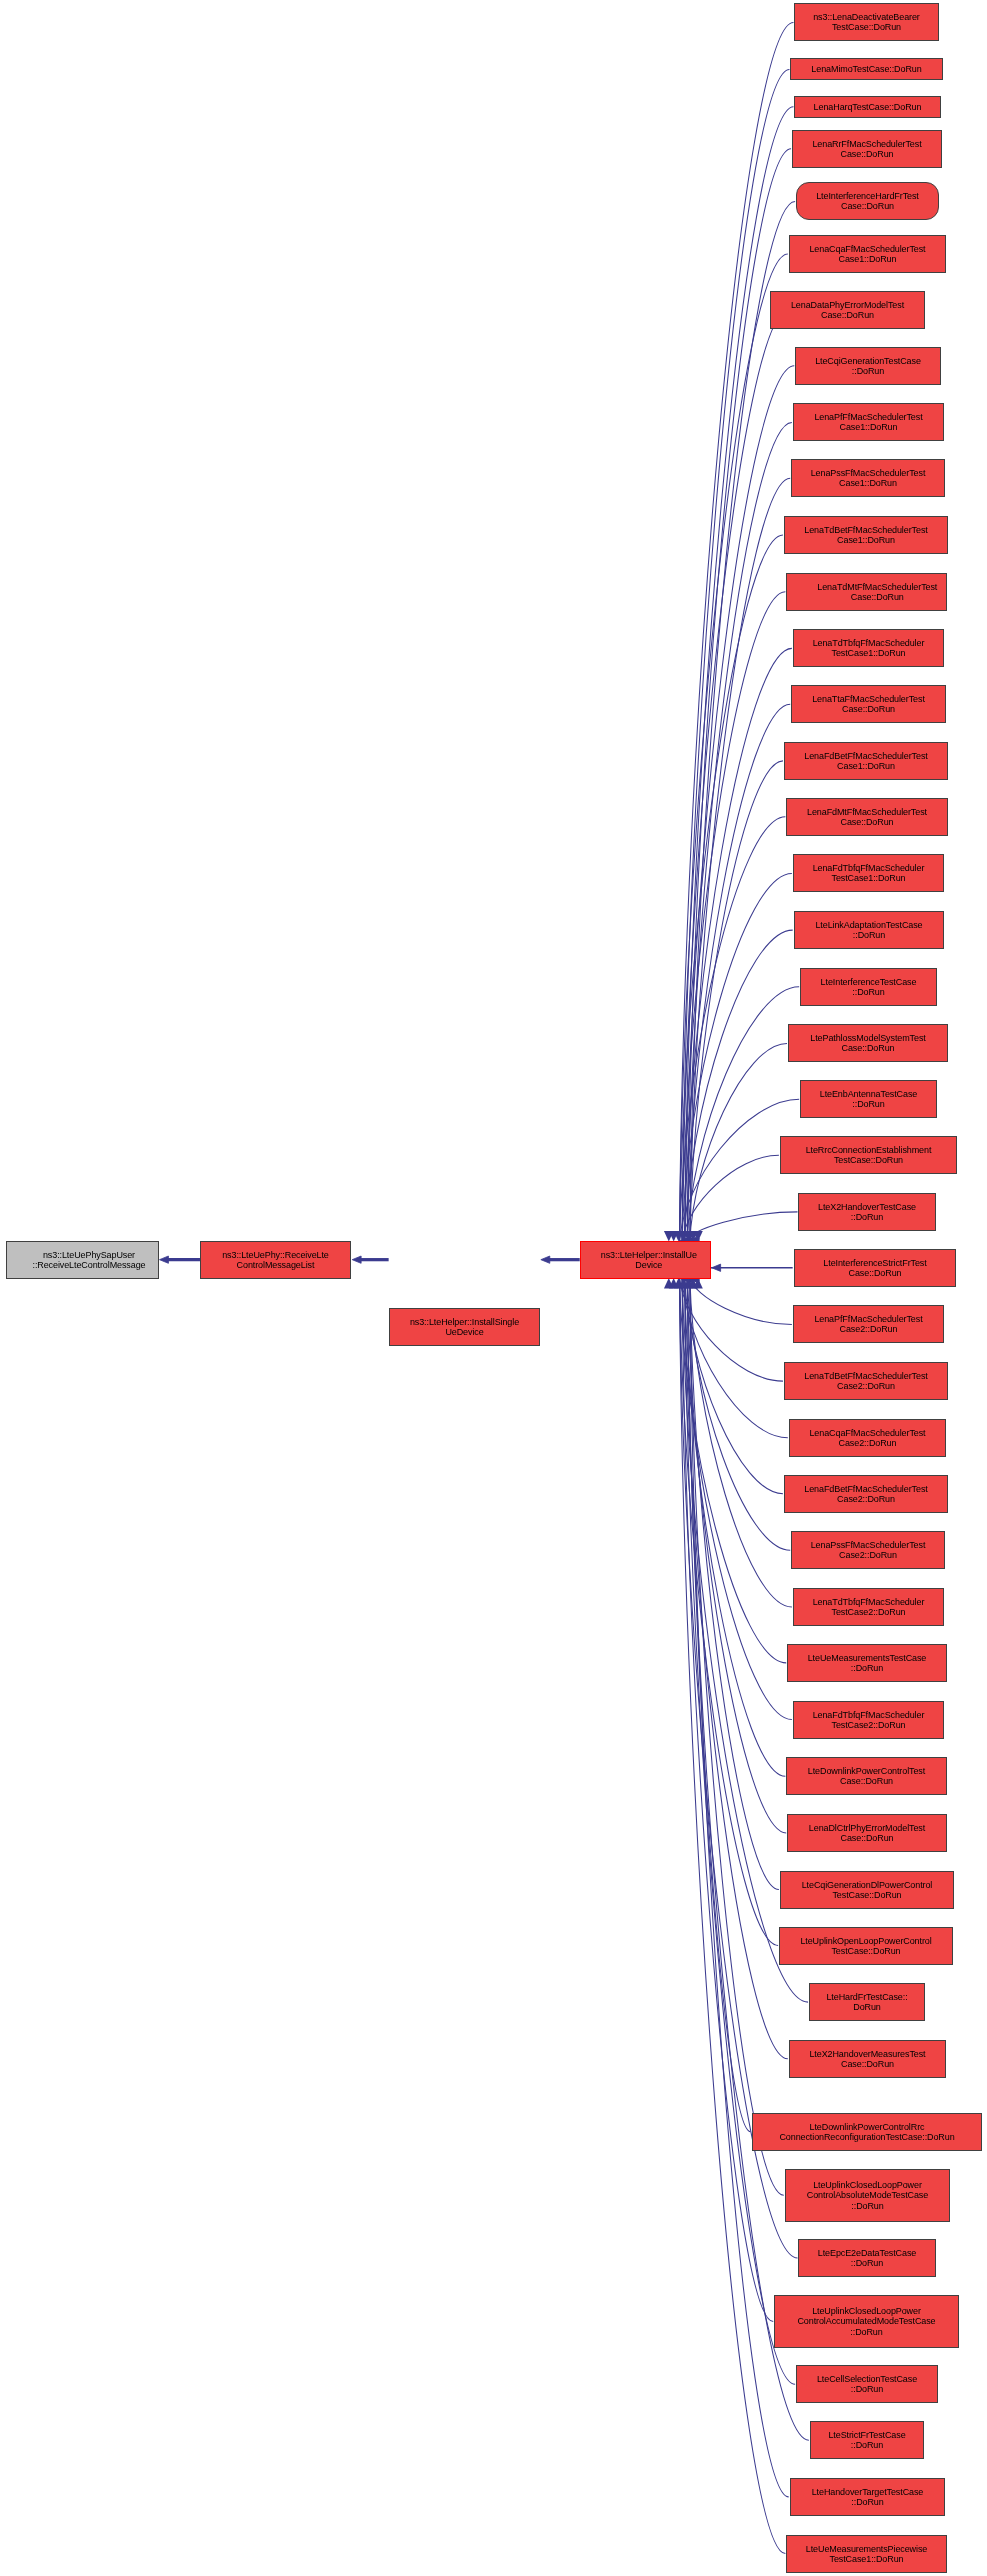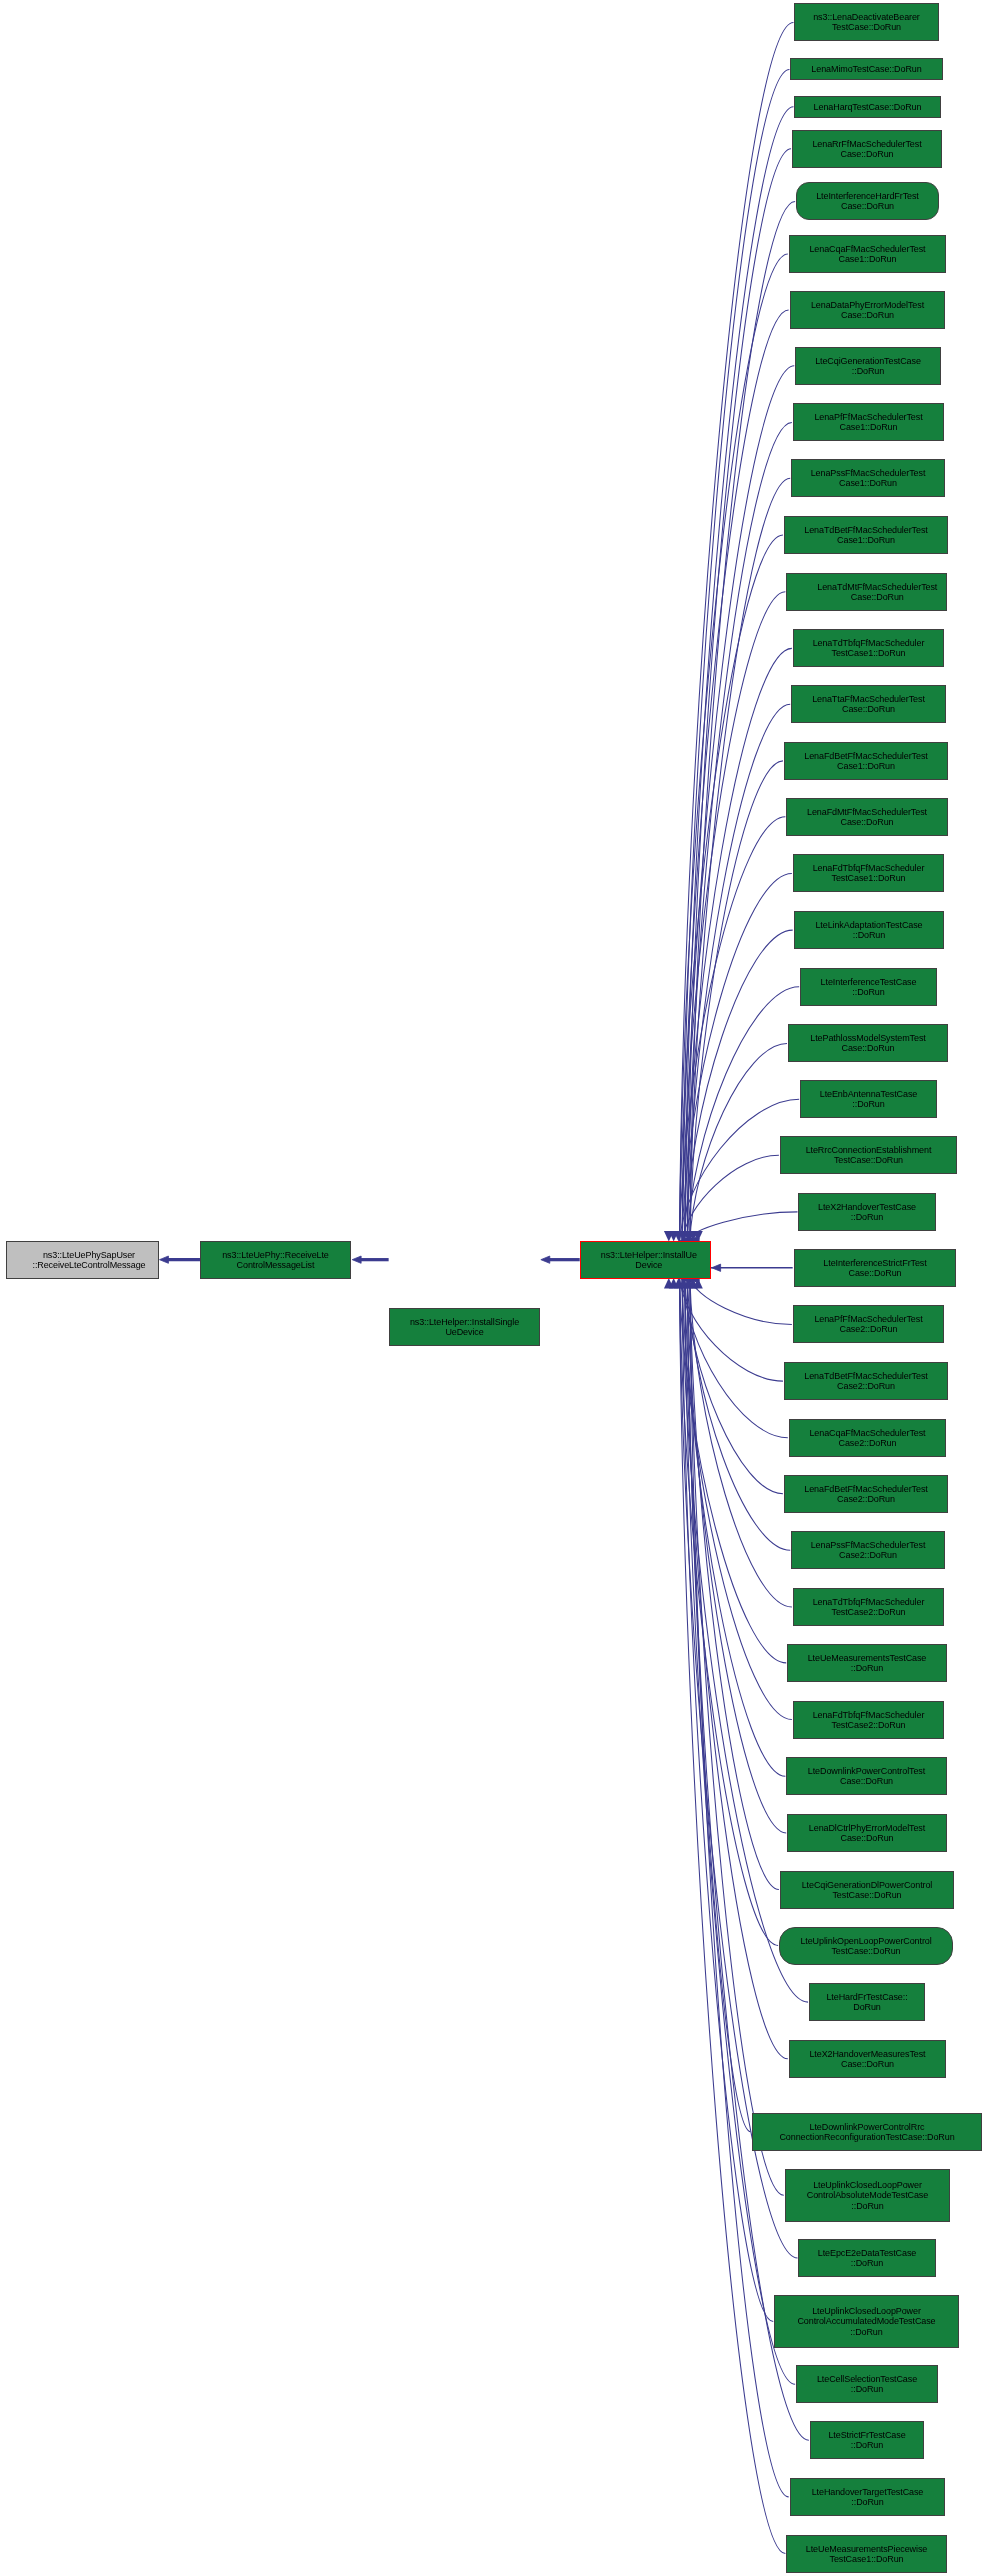--- a/index.html
+++ b/index.html
@@ -21,21 +21,21 @@
     left: 0;
     top: 0;
     width: 987px;
     height: 2576px;
     pointer-events: none;
   }
   .node {
     position: absolute;
     box-sizing: border-box;
     border: 0.8px solid #404040;
-    background: #15803d;
+    background: #ef4444;
     color: #000000;
     font-size: 9px;
     line-height: 10.5px;
     text-align: center;
     display: flex;
     align-items: center;
     justify-content: center;
     padding: 0.8px 2.4px;
     white-space: pre-line;
     letter-spacing: -0.1px;
@@ -179,21 +179,21 @@
     <div class="node" style="left: 794px; top: 3.2px; width: 145px; height: 38px;">ns3::LenaDeactivateBearer
 TestCase::DoRun</div>
     <div class="node" style="left: 790px; top: 58px; width: 153px; height: 22px;">LenaMimoTestCase::DoRun</div>
     <div class="node" style="left: 794px; top: 96px; width: 147px; height: 22px;">LenaHarqTestCase::DoRun</div>
     <div class="node" style="left: 792px; top: 130px; width: 150px; height: 38px;">LenaRrFfMacSchedulerTest
 Case::DoRun</div>
     <div class="node" style="left: 796px; top: 182px; width: 143px; height: 38px; border-radius: 13px;">LteInterferenceHardFrTest
 Case::DoRun</div>
     <div class="node" style="left: 789px; top: 235px; width: 157px; height: 38px;">LenaCqaFfMacSchedulerTest
 Case1::DoRun</div>
-    <div class="node" style="left: 790px; top: 291px; width: 155px; height: 38px;">LenaDataPhyErrorModelTest
+    <div class="node" style="left: 770px; top: 291px; width: 155px; height: 38px;">LenaDataPhyErrorModelTest
 Case::DoRun</div>
     <div class="node" style="left: 795px; top: 347px; width: 146px; height: 38px;">LteCqiGenerationTestCase
 ::DoRun</div>
     <div class="node" style="left: 793px; top: 403px; width: 151px; height: 38px;">LenaPfFfMacSchedulerTest
 Case1::DoRun</div>
     <div class="node" style="left: 791px; top: 459px; width: 154px; height: 38px;">LenaPssFfMacSchedulerTest
 Case1::DoRun</div>
     <div class="node" style="left: 784px; top: 516px; width: 164px; height: 38px;">LenaTdBetFfMacSchedulerTest
 Case1::DoRun</div>
     <div class="node" style="left: 786px; top: 573px; width: 161px; height: 38px; padding-left: 24px;">LenaTdMtFfMacSchedulerTest
@@ -237,21 +237,21 @@
     <div class="node" style="left: 787px; top: 1644px; width: 160px; height: 38px;">LteUeMeasurementsTestCase
 ::DoRun</div>
     <div class="node" style="left: 793px; top: 1701px; width: 151px; height: 38px;">LenaFdTbfqFfMacScheduler
 TestCase2::DoRun</div>
     <div class="node" style="left: 786px; top: 1757px; width: 161px; height: 38px;">LteDownlinkPowerControlTest
 Case::DoRun</div>
     <div class="node" style="left: 787px; top: 1814px; width: 160px; height: 38px;">LenaDlCtrlPhyErrorModelTest
 Case::DoRun</div>
     <div class="node" style="left: 780px; top: 1871px; width: 174px; height: 38px;">LteCqiGenerationDlPowerControl
 TestCase::DoRun</div>
-    <div class="node" style="left: 779px; top: 1927px; width: 174px; height: 38px; border-radius: 16px;">LteUplinkOpenLoopPowerControl
+    <div class="node" style="left: 779px; top: 1927px; width: 174px; height: 38px;">LteUplinkOpenLoopPowerControl
 TestCase::DoRun</div>
     <div class="node" style="left: 809px; top: 1983px; width: 116px; height: 38px;">LteHardFrTestCase::
 DoRun</div>
     <div class="node" style="left: 789px; top: 2040px; width: 157px; height: 38px;">LteX2HandoverMeasuresTest
 Case::DoRun</div>
     <div class="node" style="left: 752px; top: 2113px; width: 230px; height: 38px;">LteDownlinkPowerControlRrc
 ConnectionReconfigurationTestCase::DoRun</div>
     <div class="node" style="left: 785px; top: 2169px; width: 165px; height: 53px;">LteUplinkClosedLoopPower
 ControlAbsoluteModeTestCase
 ::DoRun</div>

